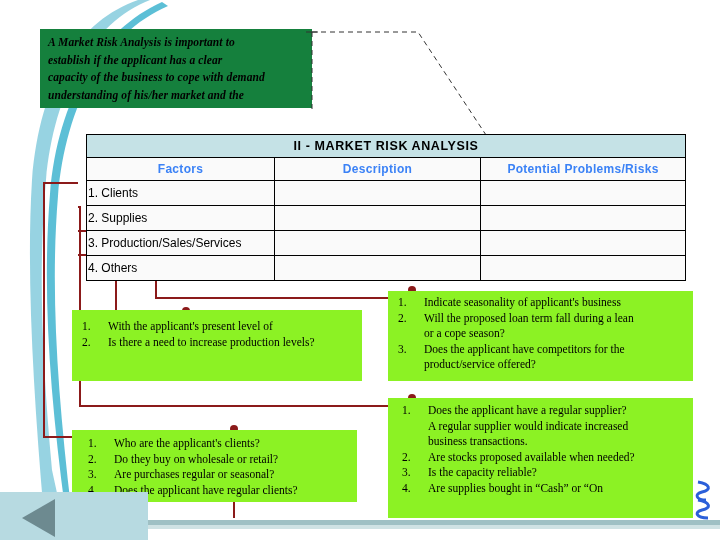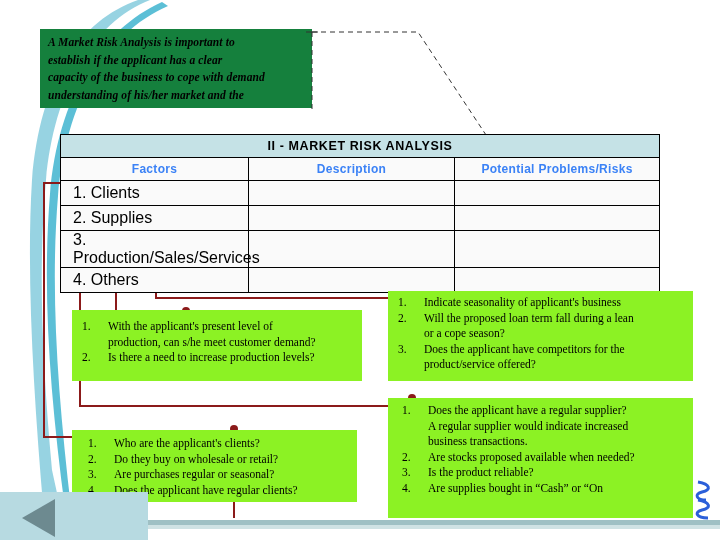--- a/index.html
+++ b/index.html
@@ -48,21 +48,21 @@
   .dashframe {
     position: absolute;
     left: 300px; top: 20px;
     width: 260px; height: 130px;
     pointer-events: none;
   }
 
   
   .tbl {
     position: absolute;
-    left: 60px; top: 134px;
+    left: 86px; top: 134px;
     width: 599px;
     border-collapse: collapse;
     table-layout: fixed;
   }
   .tbl td {
     border: 1px solid #000000;
     background: #fafafa;
     padding: 0;
     height: 24px;
     vertical-align: middle;
@@ -78,23 +78,23 @@
   }
   .tbl td.colhead {
     text-align: center;
     font-size: 12px;
     font-weight: bold;
     letter-spacing: 0.3px;
     color: #3b82f6;
     height: 22px;
   }
   .tbl td.factorcell {
-    font-size: 16px;
+    font-size: 12px;
     color: #000000;
-    padding-left: 12px;
+    padding-left: 1px;
     text-align: left;
     height: 24px;
   }
   .col-f { width: 188px; }
   .col-d { width: 206px; }
   .col-p { width: 205px; }
 
   
   .conn {
     position: absolute;
@@ -260,21 +260,20 @@
       </tr>
     </tbody>
   </table>
 
   <div class="note" id="note-production">
     <ol>
         <li>
           <span class="num">1.</span>
           <span class="txt">With the applicant's present level of</span>
         </li>
-        <div class="cont">production, can s/he meet customer demand?</div>
         <li>
           <span class="num">2.</span>
           <span class="txt">Is there a need to increase production levels?</span>
         </li>
       </ol>
   </div>
 
   <div class="note" id="note-seasonality">
     <ol>
         <li>
@@ -322,21 +321,21 @@
           <span class="txt">Does the applicant have a regular supplier?</span>
         </li>
         <div class="cont">A regular supplier would indicate increased</div>
         <div class="cont">business transactions.</div>
         <li>
           <span class="num">2.</span>
           <span class="txt">Are stocks proposed available when needed?</span>
         </li>
         <li>
           <span class="num">3.</span>
-          <span class="txt">Is the product reliable?</span>
+          <span class="txt">Is the capacity reliable?</span>
         </li>
         <li>
           <span class="num">4.</span>
           <span class="txt">Are supplies bought in “Cash” or “On</span>
         </li>
       </ol>
   </div>
 
   <div class="bottombar"></div>
   <div class="bottombar2"></div>

